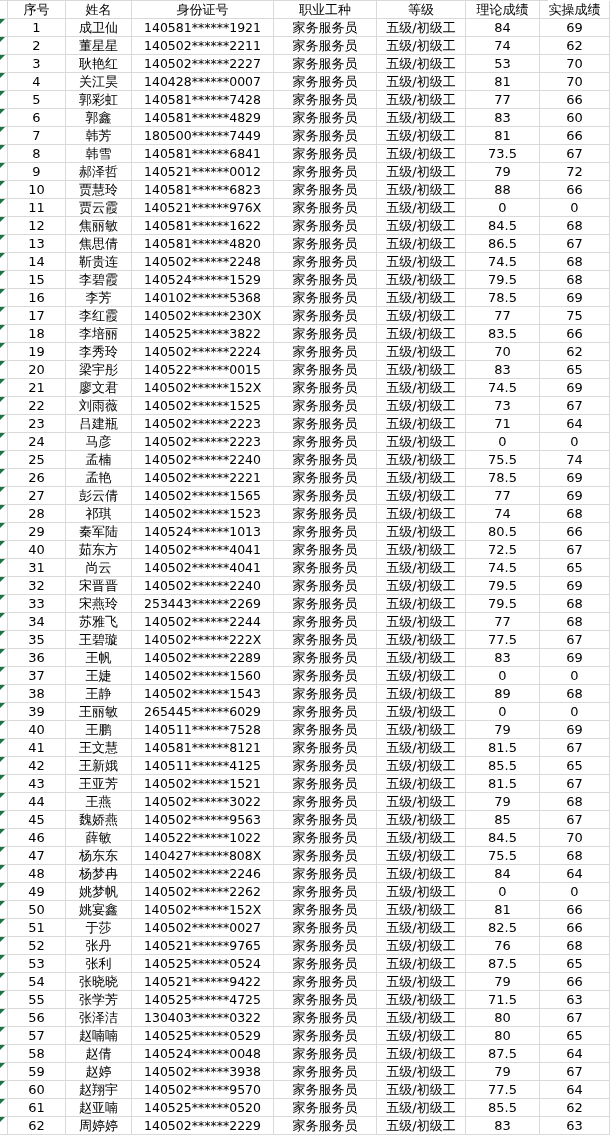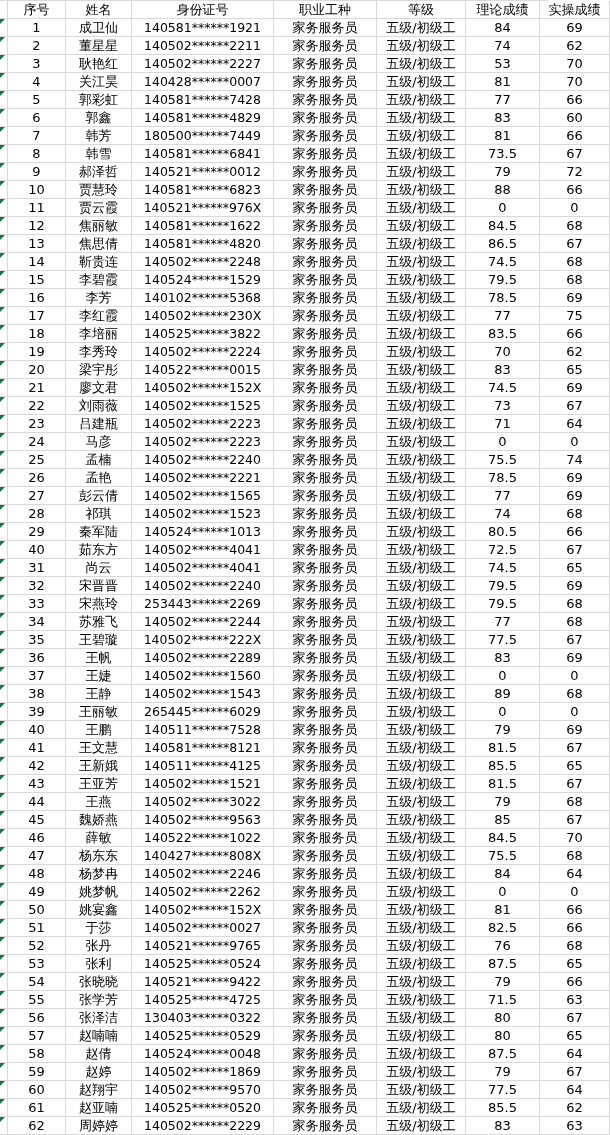--- a/index.html
+++ b/index.html
@@ -730,21 +730,21 @@
         <div class="cell">五级/初级工</div>
         <div class="cell">87.5</div>
         <div class="cell">64</div>
       </div>
       <div class="row">
         <div class="cell marker">
           <span class="tri"></span>
         </div>
         <div class="cell">59</div>
         <div class="cell">赵婷</div>
-        <div class="cell id">140502******1869</div>
+        <div class="cell id">140502******3938</div>
         <div class="cell">家务服务员</div>
         <div class="cell">五级/初级工</div>
         <div class="cell">79</div>
         <div class="cell">67</div>
       </div>
       <div class="row">
         <div class="cell marker">
           <span class="tri"></span>
         </div>
         <div class="cell">60</div>

